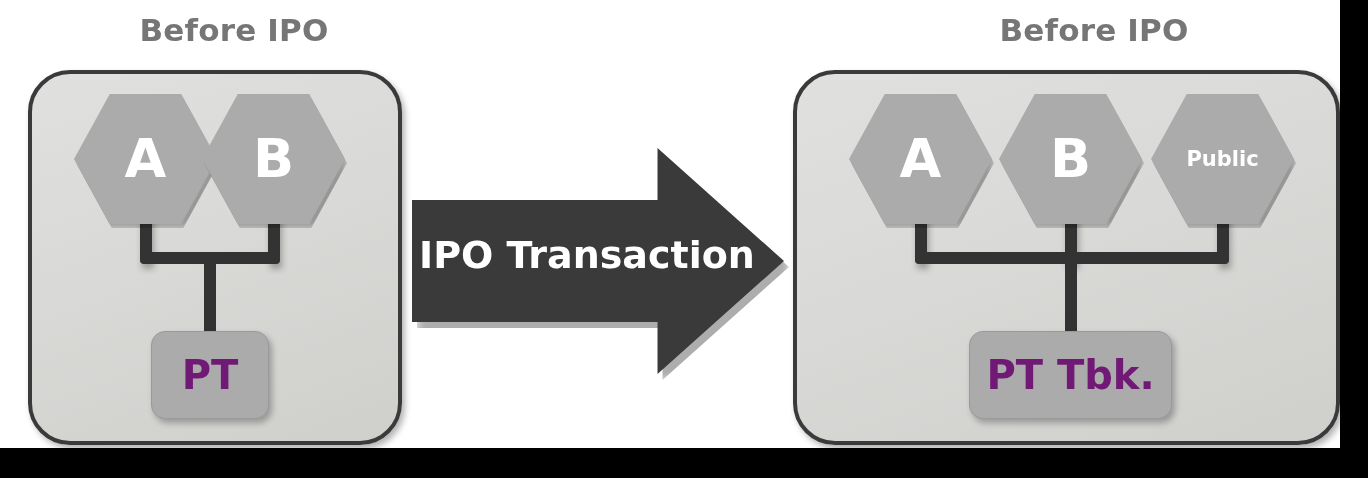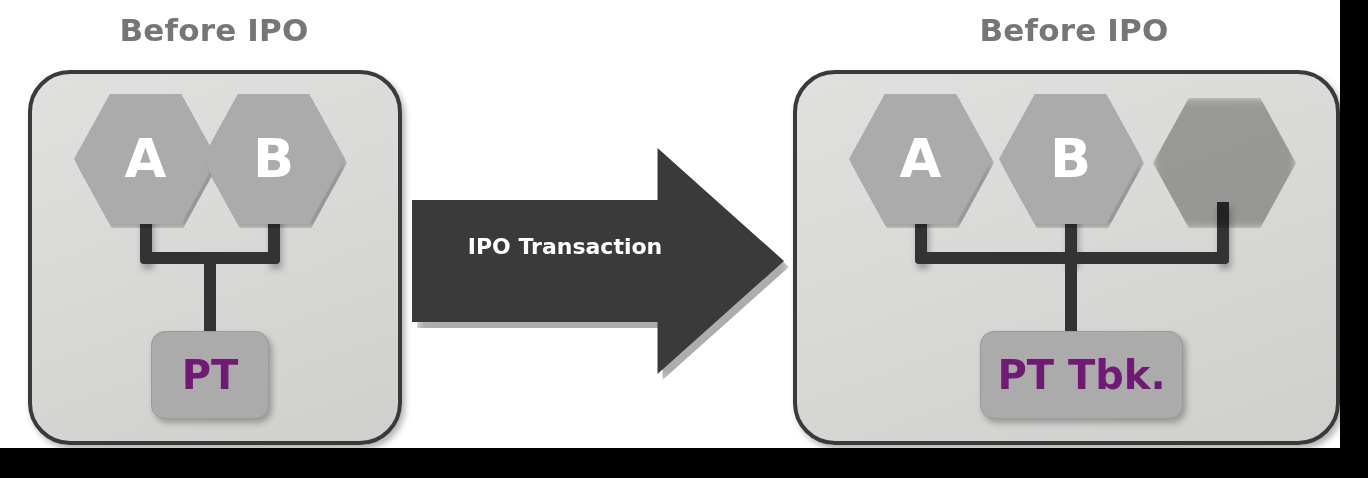--- a/index.html
+++ b/index.html
@@ -42,20 +42,21 @@
   
   .panel-title {
     position: absolute;
     font-size: 31px;
     font-weight: bold;
     color: #767676;
     letter-spacing: 0.2px;
     text-align: center;
     white-space: nowrap;
     line-height: 1;
+    padding-left: 20px;
   }
   #title-before { left: 0px;   top: 15px; width: 428px; }
   #title-after  { left: 860px; top: 15px; width: 428px; }
 
   
   .panel {
     position: absolute;
     border: 4px solid #3a3a3a;
     border-radius: 42px;
     background: linear-gradient(160deg, #e0e0de 0%, #d9d9d7 45%, #cfcfcc 100%);
@@ -141,26 +142,25 @@
     left: 5px; top: 6px;
     width: 372px;
     height: 226px;
     background: rgba(0,0,0,0.32);
     filter: blur(4px);
     clip-path: polygon(0% 23%, 66% 23%, 66% 0%, 100% 50%, 66% 100%, 66% 77%, 0% 77%);
     -webkit-clip-path: polygon(0% 23%, 66% 23%, 66% 0%, 100% 50%, 66% 100%, 66% 77%, 0% 77%);
   }
   #arrow-label {
     position: absolute;
-    left: 28px;
+    left: 7px;
     top: 88px;
     width: 250px;
-    text-align: center;
     color: #ffffff;
-    font-size: 22px;
+    font-size: 38px;
     font-weight: bold;
     line-height: 1;
     white-space: nowrap;
   }
 </style>
 </head>
 <body>
 
 <div id="stage">
 
@@ -220,22 +220,25 @@
     <div class="hex" style="left:52px; top:20px;">
       <span class="hex-label-big">A</span>
     </div>
 
     <div class="hex-shadow" style="left:204px; top:24px;"></div>
     <div class="hex" style="left:202px; top:20px;">
       <span class="hex-label-big">B</span>
     </div>
 
     <div class="hex-shadow" style="left:356px; top:24px;"></div>
-
-    <div class="ebox" style="left:183px; top:257px; width:203px; height:88px; font-size:40px;">
+    <div class="hex" style="left:354px; top:20px;">
+      <span class="hex-label-small">Public</span>
+    </div>
+
+    <div class="ebox" style="left:172px; top:257px; width:203px; height:88px; font-size:40px;">
       <span>PT Tbk.</span>
     </div>
   </div>
 
   <div class="band-bottom"></div>
   <div class="band-right"></div>
 
 </div>
 
 </body></html>

